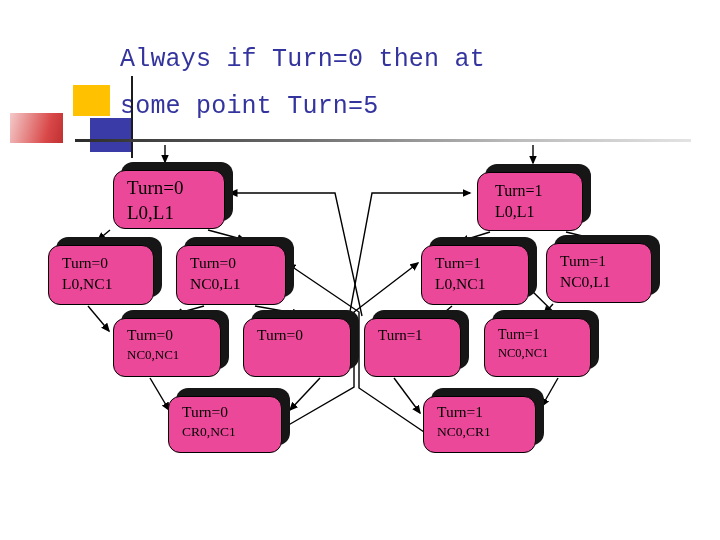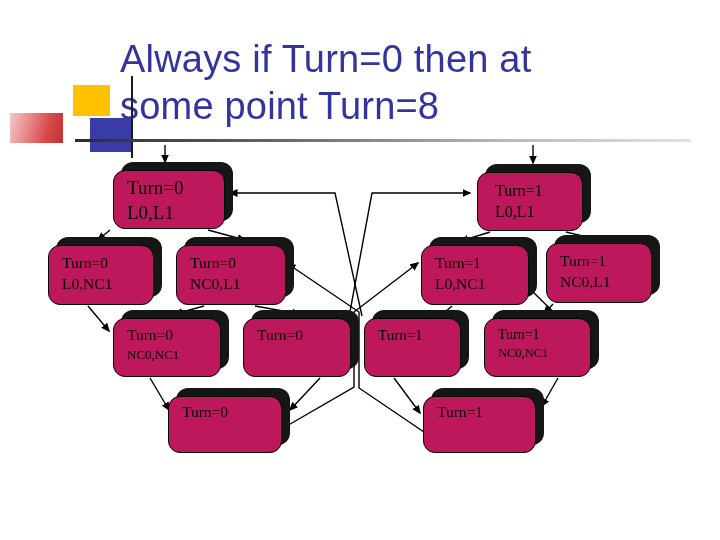--- a/index.html
+++ b/index.html
@@ -1,46 +1,46 @@
 <!DOCTYPE html>
 <html style="--title-color: #34349E; --yellow: #FFC100; --blue: #3B3BA8;"><head>
 <meta charset="utf-8">
 <style>
   html,body{margin:0;padding:0;background:#fff;}
   #slide{position:relative;width:720px;height:540px;background:#ffffff;overflow:hidden;
          font-family:"Liberation Sans",sans-serif;}
   
   #title{position:absolute;left:120px;top:36px;width:560px;
-         font-size:38px;line-height:47px;color:var(--title-color,#34349E);
-         font-family:Liberation Sans, sans-serif;letter-spacing:0.2px;}
+         font-size:25px;line-height:47px;color:var(--title-color,#34349E);
+         font-family:Liberation Mono, monospace;letter-spacing:0.2px;}
   
   .sq{position:absolute;}
   #sq-yellow{left:73px;top:85px;width:37px;height:31px;background:var(--yellow,#FFC100);}
   #sq-red{left:10px;top:113px;width:53px;height:30px;
           background:linear-gradient(105deg,#F4CACA 0%,#D94848 70%,#C03030 100%);}
   #sq-blue{left:90px;top:118px;width:41px;height:34px;background:var(--blue,#3B3BA8);}
   #vline{position:absolute;left:131px;top:76px;width:2px;height:82px;background:#1c1c1c;}
   #rule{position:absolute;left:75px;top:139px;width:616px;height:3px;
         background:linear-gradient(to right,#2b2b2b 0%,#6a6a6a 35%,#b9b9b9 70%,#e3e3e3 100%);}
   
   #arrows{position:absolute;left:0;top:0;z-index:1;}
-  .node{position:absolute;z-index:2;box-sizing:border-box;background:#be185d;
+  .node{position:absolute;z-index:2;box-sizing:border-box;background:#ec4899;
         border:1.6px solid #000;border-radius:12px;box-shadow:8px -8px 0 #161616;
         padding:4px 4px 0 13px;color:#000;line-height:1.34;
         font-family:"Liberation Serif",serif;}
   .node div{white-space:nowrap;}
 </style>
 </head>
 <body>
 
 <div id="slide">
 
   <div id="title">
     <div>Always if Turn=0 then at</div>
-    <div>some point Turn=8</div>
+    <div>some point Turn=5</div>
   </div>
 
   <div class="sq" id="sq-yellow"></div>
   <div class="sq" id="sq-red"></div>
   <div class="sq" id="sq-blue"></div>
   <div id="vline"></div>
   <div id="rule"></div>
 
   <svg id="arrows" width="720" height="540">
     <defs>
@@ -120,19 +120,21 @@
     <div>Turn=1</div>
   </div>
 
   <div class="node" style="left:484px;top:318px;width:107px;height:59px;font-size:14px;padding-top:7px">
     <div>Turn=1</div>
     <div style="font-size:12.5px">NC0,NC1</div>
   </div>
 
   <div class="node" style="left:168px;top:396px;width:114px;height:57px;font-size:15.5px;padding-top:5px">
     <div>Turn=0</div>
+    <div style="font-size:13.5px">CR0,NC1</div>
   </div>
 
   <div class="node" style="left:423px;top:396px;width:113px;height:57px;font-size:15.5px;padding-top:5px">
     <div>Turn=1</div>
+    <div style="font-size:13.5px">NC0,CR1</div>
   </div>
 
 </div>
 
 </body></html>

